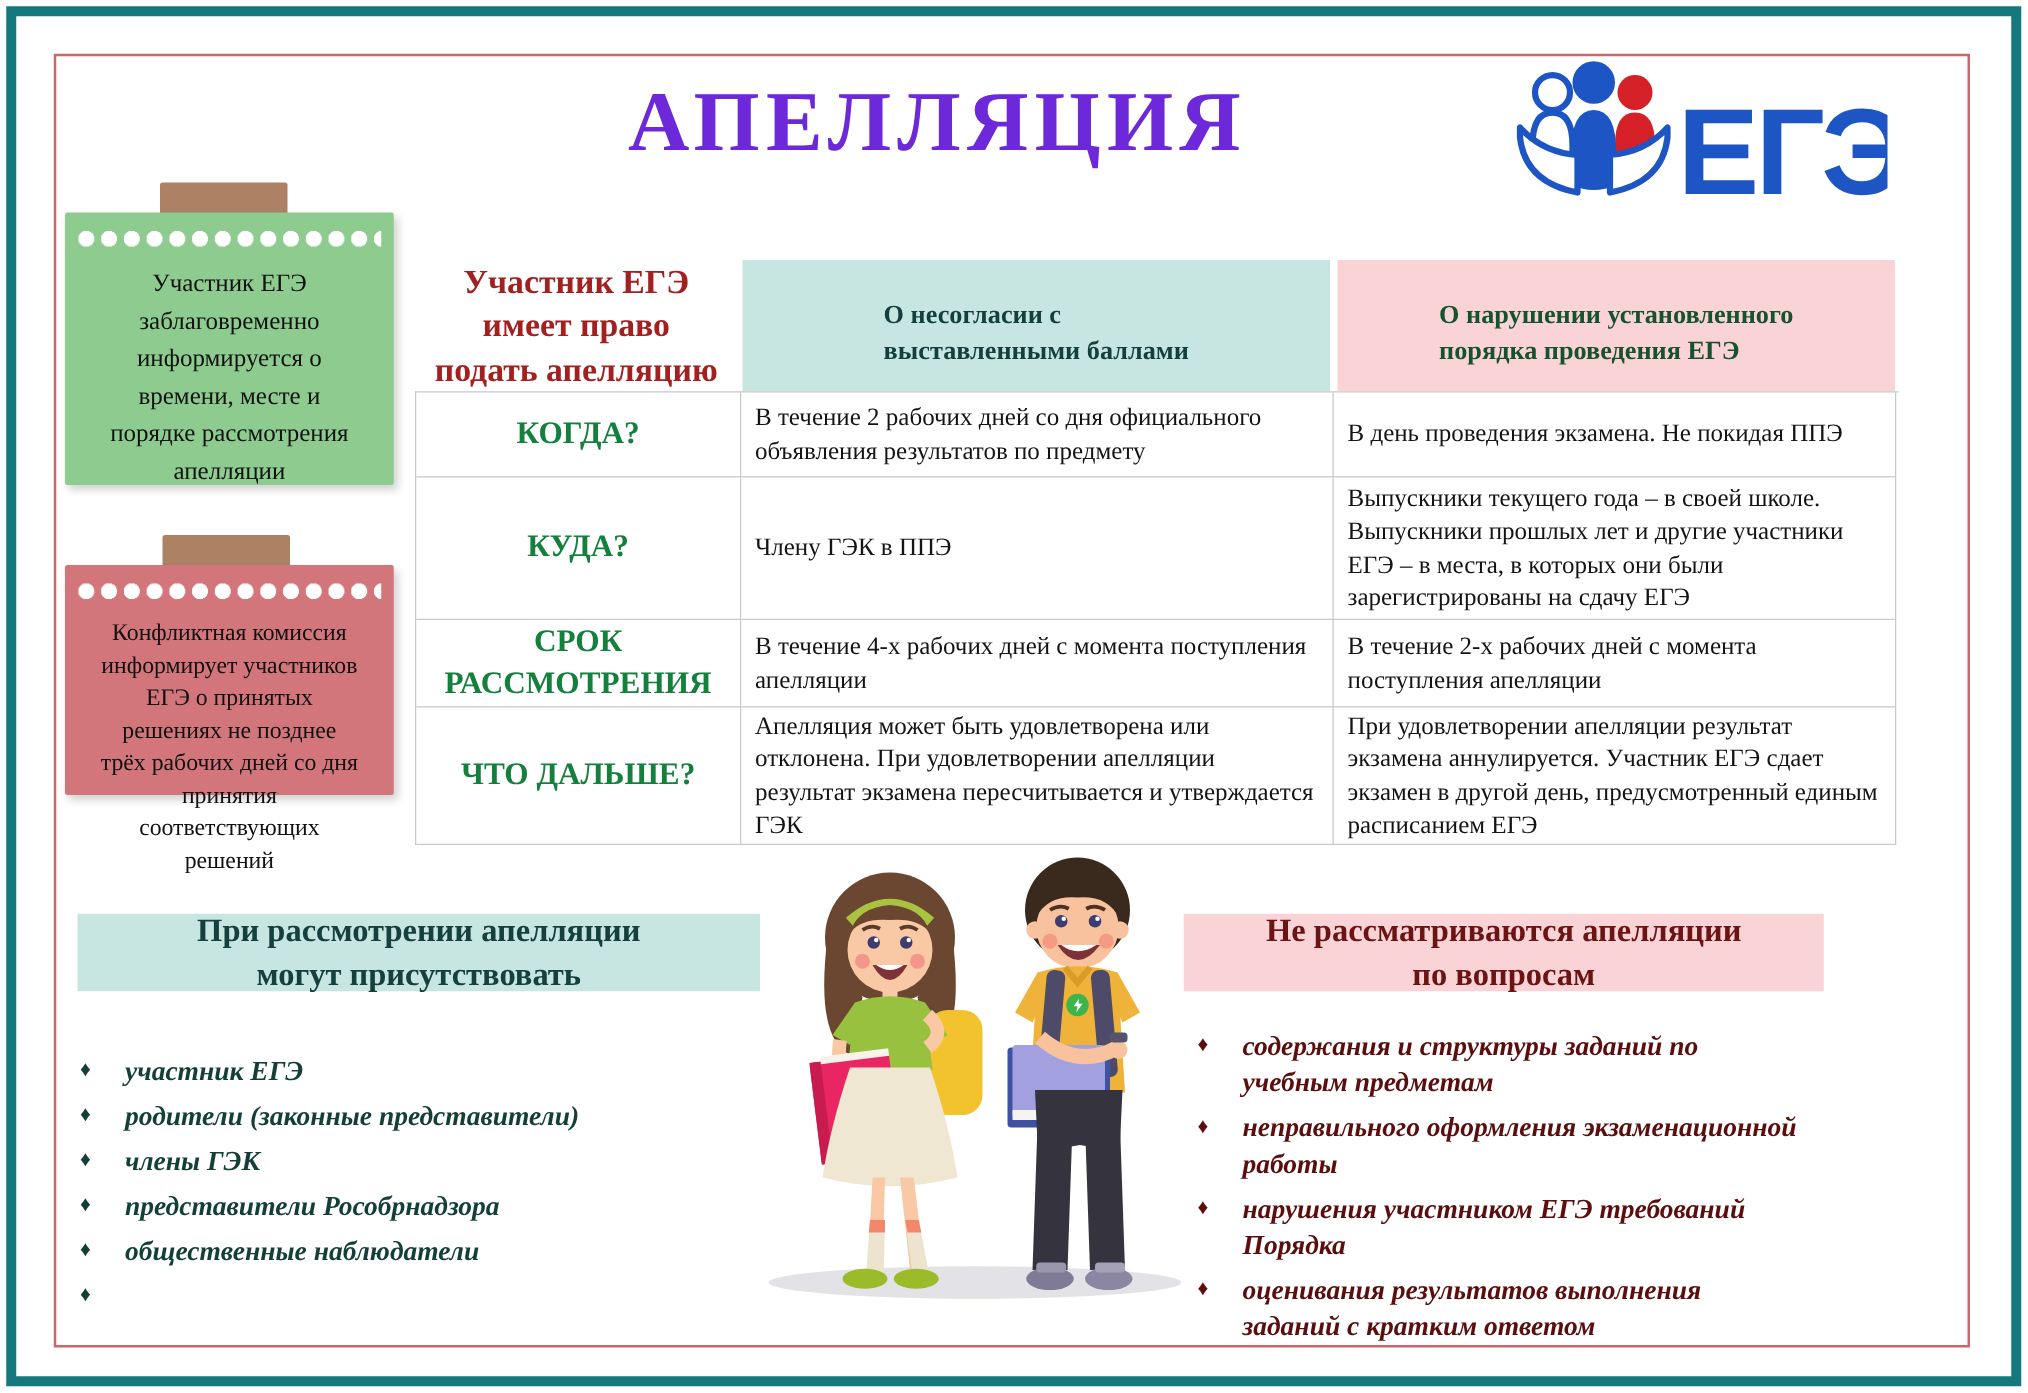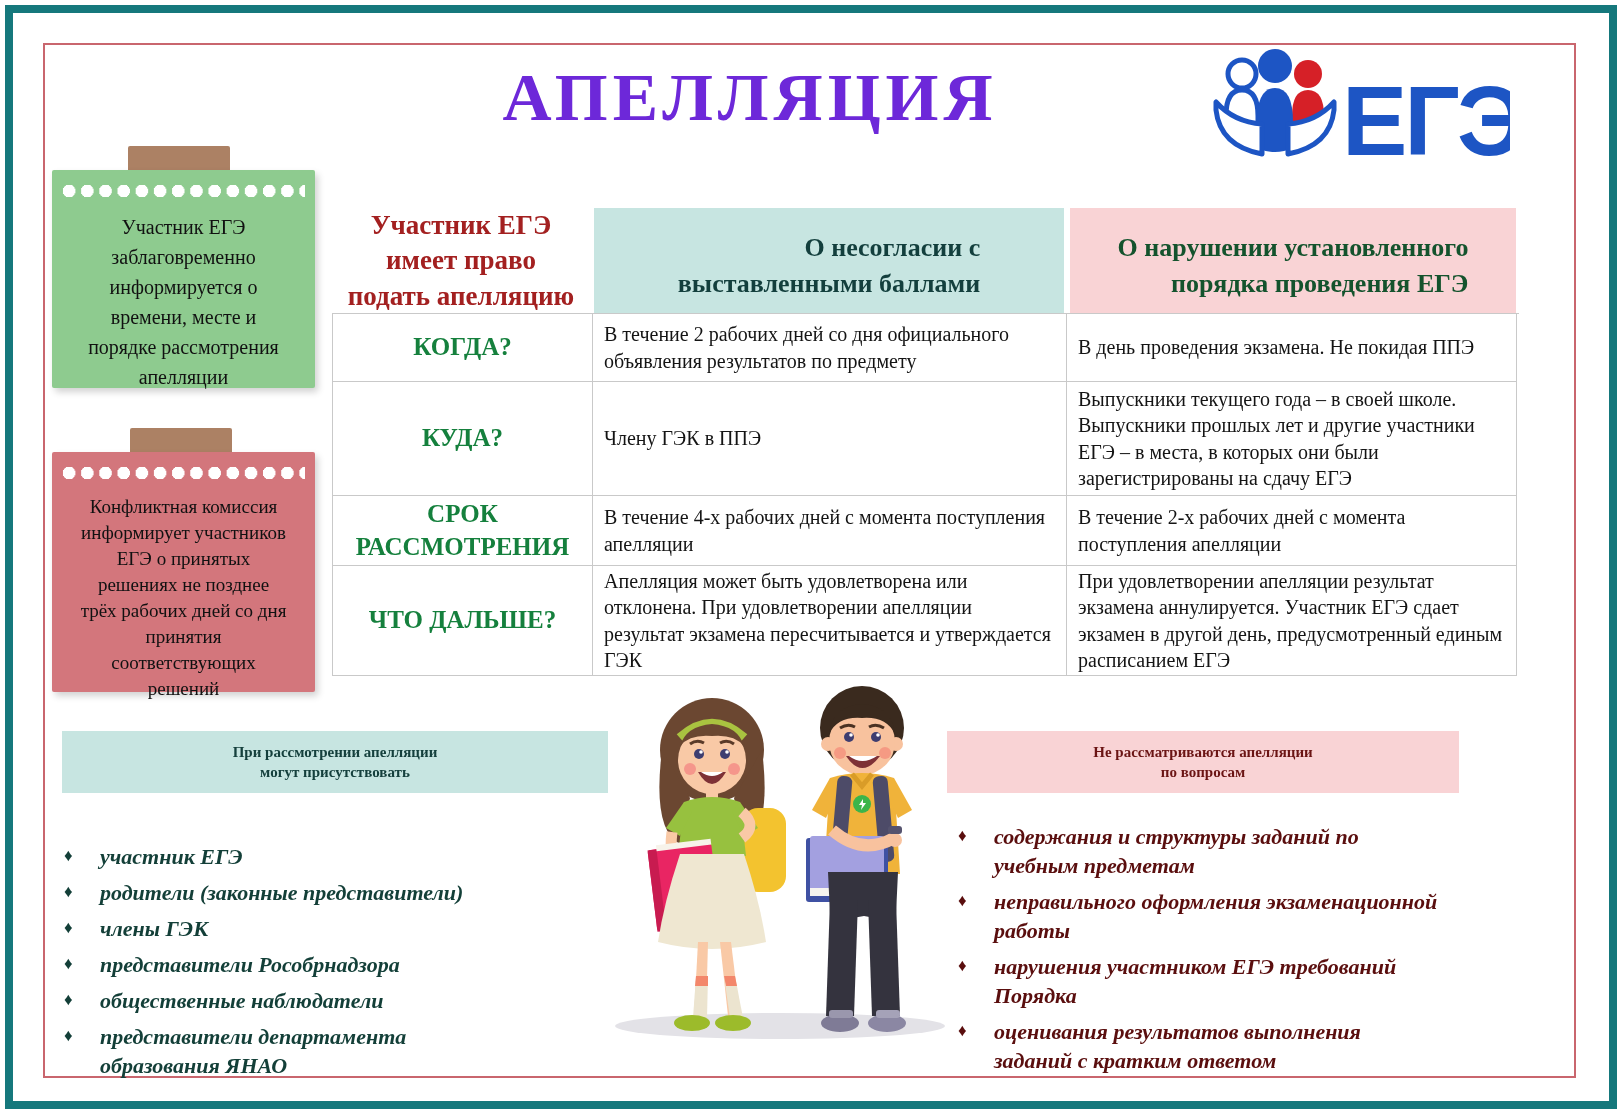--- a/index.html
+++ b/index.html
@@ -10,46 +10,46 @@
 
   .title{position:absolute;left:100px;top:58px;width:1300px;margin:0;text-align:center;
          font-size:68px;font-weight:bold;letter-spacing:5px;color:#6d28d9;}
 
   .logo{position:absolute;left:1208px;top:38px;width:302px;height:146px;}
 
   
   .tape{position:absolute;width:102px;height:42px;background:#a06f4e;opacity:.88;border-radius:2px;}
   .note{position:absolute;width:263px;border-radius:2px;box-shadow:3px 4px 7px rgba(0,0,0,.18);}
   .note-green{left:52px;top:170px;height:218px;background:#8ecb8f;}
-  .note-red{left:52px;top:452px;height:240px;background:#d3767c;}
+  .note-red{left:52px;top:452px;height:184px;background:#d3767c;}
   .dots{height:14px;margin:14px 10px 0 10px;
         background-image:radial-gradient(circle 6.5px at 7px 7px,#ffffff 97%,rgba(255,255,255,0));
         background-size:18.2px 14px;background-repeat:repeat-x;}
   .note-text{margin:14px 8px 0 8px;text-align:center;color:#111111;white-space:pre-line;}
   .note-green .note-text{font-size:20px;line-height:1.5;}
   .note-red .note-text{font-size:19px;line-height:1.37;}
 
   
   .corner-header{position:absolute;left:332px;top:212px;width:258px;height:98px;display:flex;align-items:center;justify-content:center;
                  text-align:center;font-size:27px;font-weight:bold;color:#a32020;line-height:1.32;white-space:pre-line;}
   .col-header{position:absolute;top:208px;height:116px;display:flex;align-items:center;justify-content:center;
-              text-align:right;font-size:26px;font-weight:bold;line-height:1.4;white-space:pre-line;}
+              text-align:left;font-size:21px;font-weight:bold;line-height:1.4;white-space:pre-line;}
   .col-header.scores{left:594px;width:470px;background:#c7e5e1;color:#133f3d;}
   .col-header.violation{left:1070px;width:446px;background:#f9d3d5;color:#14532d;}
 
   .table-body{position:absolute;left:332px;top:313px;width:1186px;display:grid;
               grid-template-columns:260px 474px 450px;grid-template-rows:68px 114px 70px 110px;
               border-top:1px solid #c9c9c9;border-left:1px solid #c9c9c9;background:#ffffff;}
   .cell{border-right:1px solid #c9c9c9;border-bottom:1px solid #c9c9c9;display:flex;align-items:center;}
   .cell.label{justify-content:center;text-align:center;font-size:25px;font-weight:bold;color:#15803d;line-height:1.3;padding:0 14px;}
   .cell.content{font-size:20px;color:#141414;line-height:1.32;padding:6px 11px;}
 
   
   .banner{position:absolute;top:731px;height:62px;display:flex;align-items:center;justify-content:center;
-          text-align:center;font-size:15px;font-weight:bold;line-height:1.35;white-space:pre-line;}
+          text-align:center;font-size:26px;font-weight:bold;line-height:1.35;white-space:pre-line;}
   .banner-attendees{left:62px;width:546px;background:#c7e5e1;color:#15403d;}
   .banner-notconsidered{left:947px;width:512px;background:#f9d3d5;color:#6b1414;}
 
   
   .blist{position:absolute;margin:0;padding:0;list-style:none;font-size:22px;font-weight:bold;font-style:italic;line-height:1.32;}
   .blist-left{left:64px;top:842px;width:545px;color:#133f38;}
   .blist-right{left:958px;top:822px;width:575px;color:#5a0e0e;}
   .blist li{display:flex;margin-bottom:7px;}
   .blist .bullet{flex:0 0 36px;font-style:normal;font-size:17px;padding-top:3px;text-align:left;}
   .blist .li-text{white-space:pre-line;}
@@ -162,22 +162,20 @@
     <li>
         <span class="bullet">♦</span>
         <span class="li-text">представители Рособрнадзора</span>
       </li>
     <li>
         <span class="bullet">♦</span>
         <span class="li-text">общественные  наблюдатели</span>
       </li>
     <li>
         <span class="bullet">♦</span>
-        <span class="li-text">представители департамента
-образования ЯНАО</span>
       </li>
   </ul>
 
   <ul class="blist blist-right">
     <li>
         <span class="bullet">♦</span>
         <span class="li-text">содержания и структуры заданий по
 учебным предметам</span>
       </li>
     <li>

